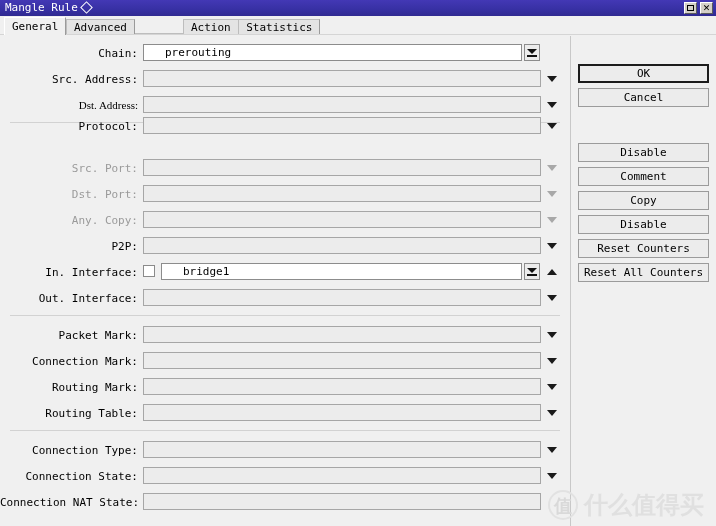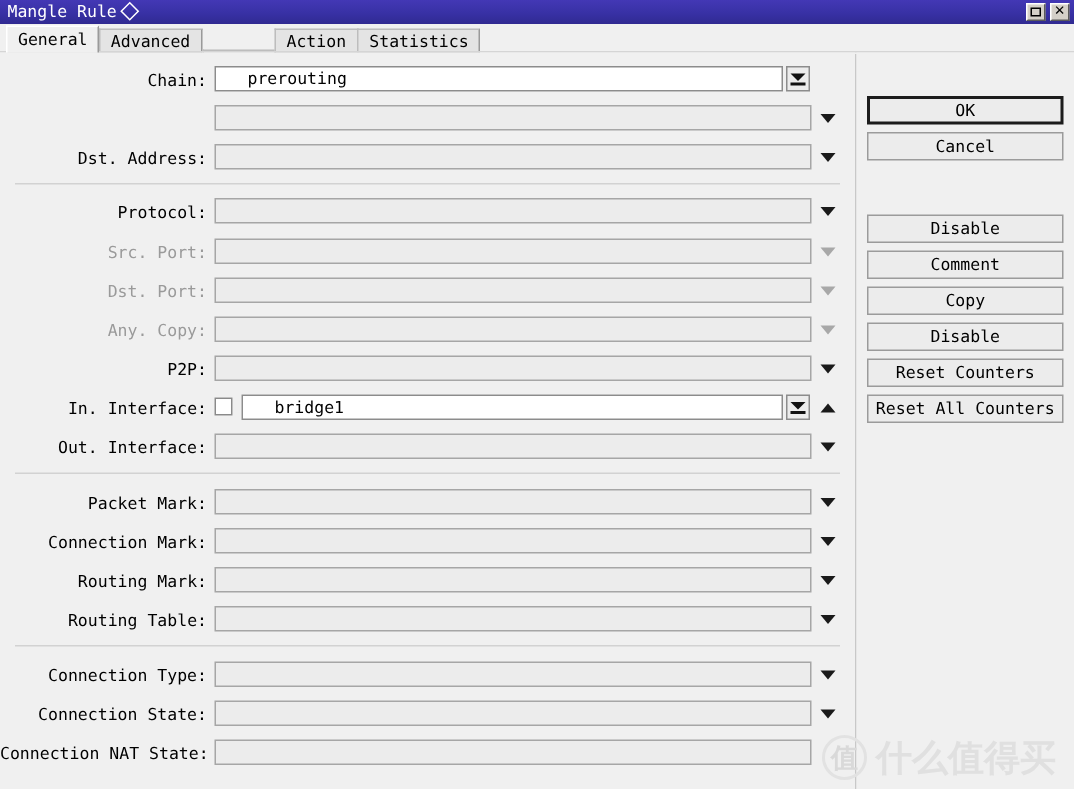--- a/index.html
+++ b/index.html
@@ -332,34 +332,35 @@
         <div class="lbl">Chain:</div>
         <div class="field white" style="left: 143px; width: 379px;">
           <span class="fval">prerouting</span>
         </div>
         <div class="combobtn" style="left: 524px;">
           <span class="cb-tri"></span>
           <span class="cb-bar"></span>
         </div>
       </div>
       <div class="row" style="top: 34px;">
-        <div class="field" style="left: 143px; width: 398px;">
-          <span class="fval"></span>
-        </div>
-        <div class="arrow" style="left: 547px; top: 7px;"></div>
-      </div>
-      <div class="row" style="top: 60px;">
+        <div class="lbl">Src. Address:</div>
+        <div class="field" style="left: 143px; width: 398px;">
+          <span class="fval"></span>
+        </div>
+        <div class="arrow" style="left: 547px; top: 7px;"></div>
+      </div>
+      <div class="row" style="top: 60px; font-family: Liberation Serif, serif;">
         <div class="lbl">Dst. Address:</div>
         <div class="field" style="left: 143px; width: 398px;">
           <span class="fval"></span>
         </div>
         <div class="arrow" style="left: 547px; top: 7px;"></div>
       </div>
       <div class="sep" style="top: 87px;"></div>
-      <div class="row" style="top: 96px;">
+      <div class="row" style="top: 81px;">
         <div class="lbl">Protocol:</div>
         <div class="field" style="left: 143px; width: 398px;">
           <span class="fval"></span>
         </div>
         <div class="arrow" style="left: 547px; top: 7px;"></div>
       </div>
       <div class="row" style="top: 123px;">
         <div class="lbl dim">Src. Port:</div>
         <div class="field" style="left: 143px; width: 398px;">
           <span class="fval"></span>

